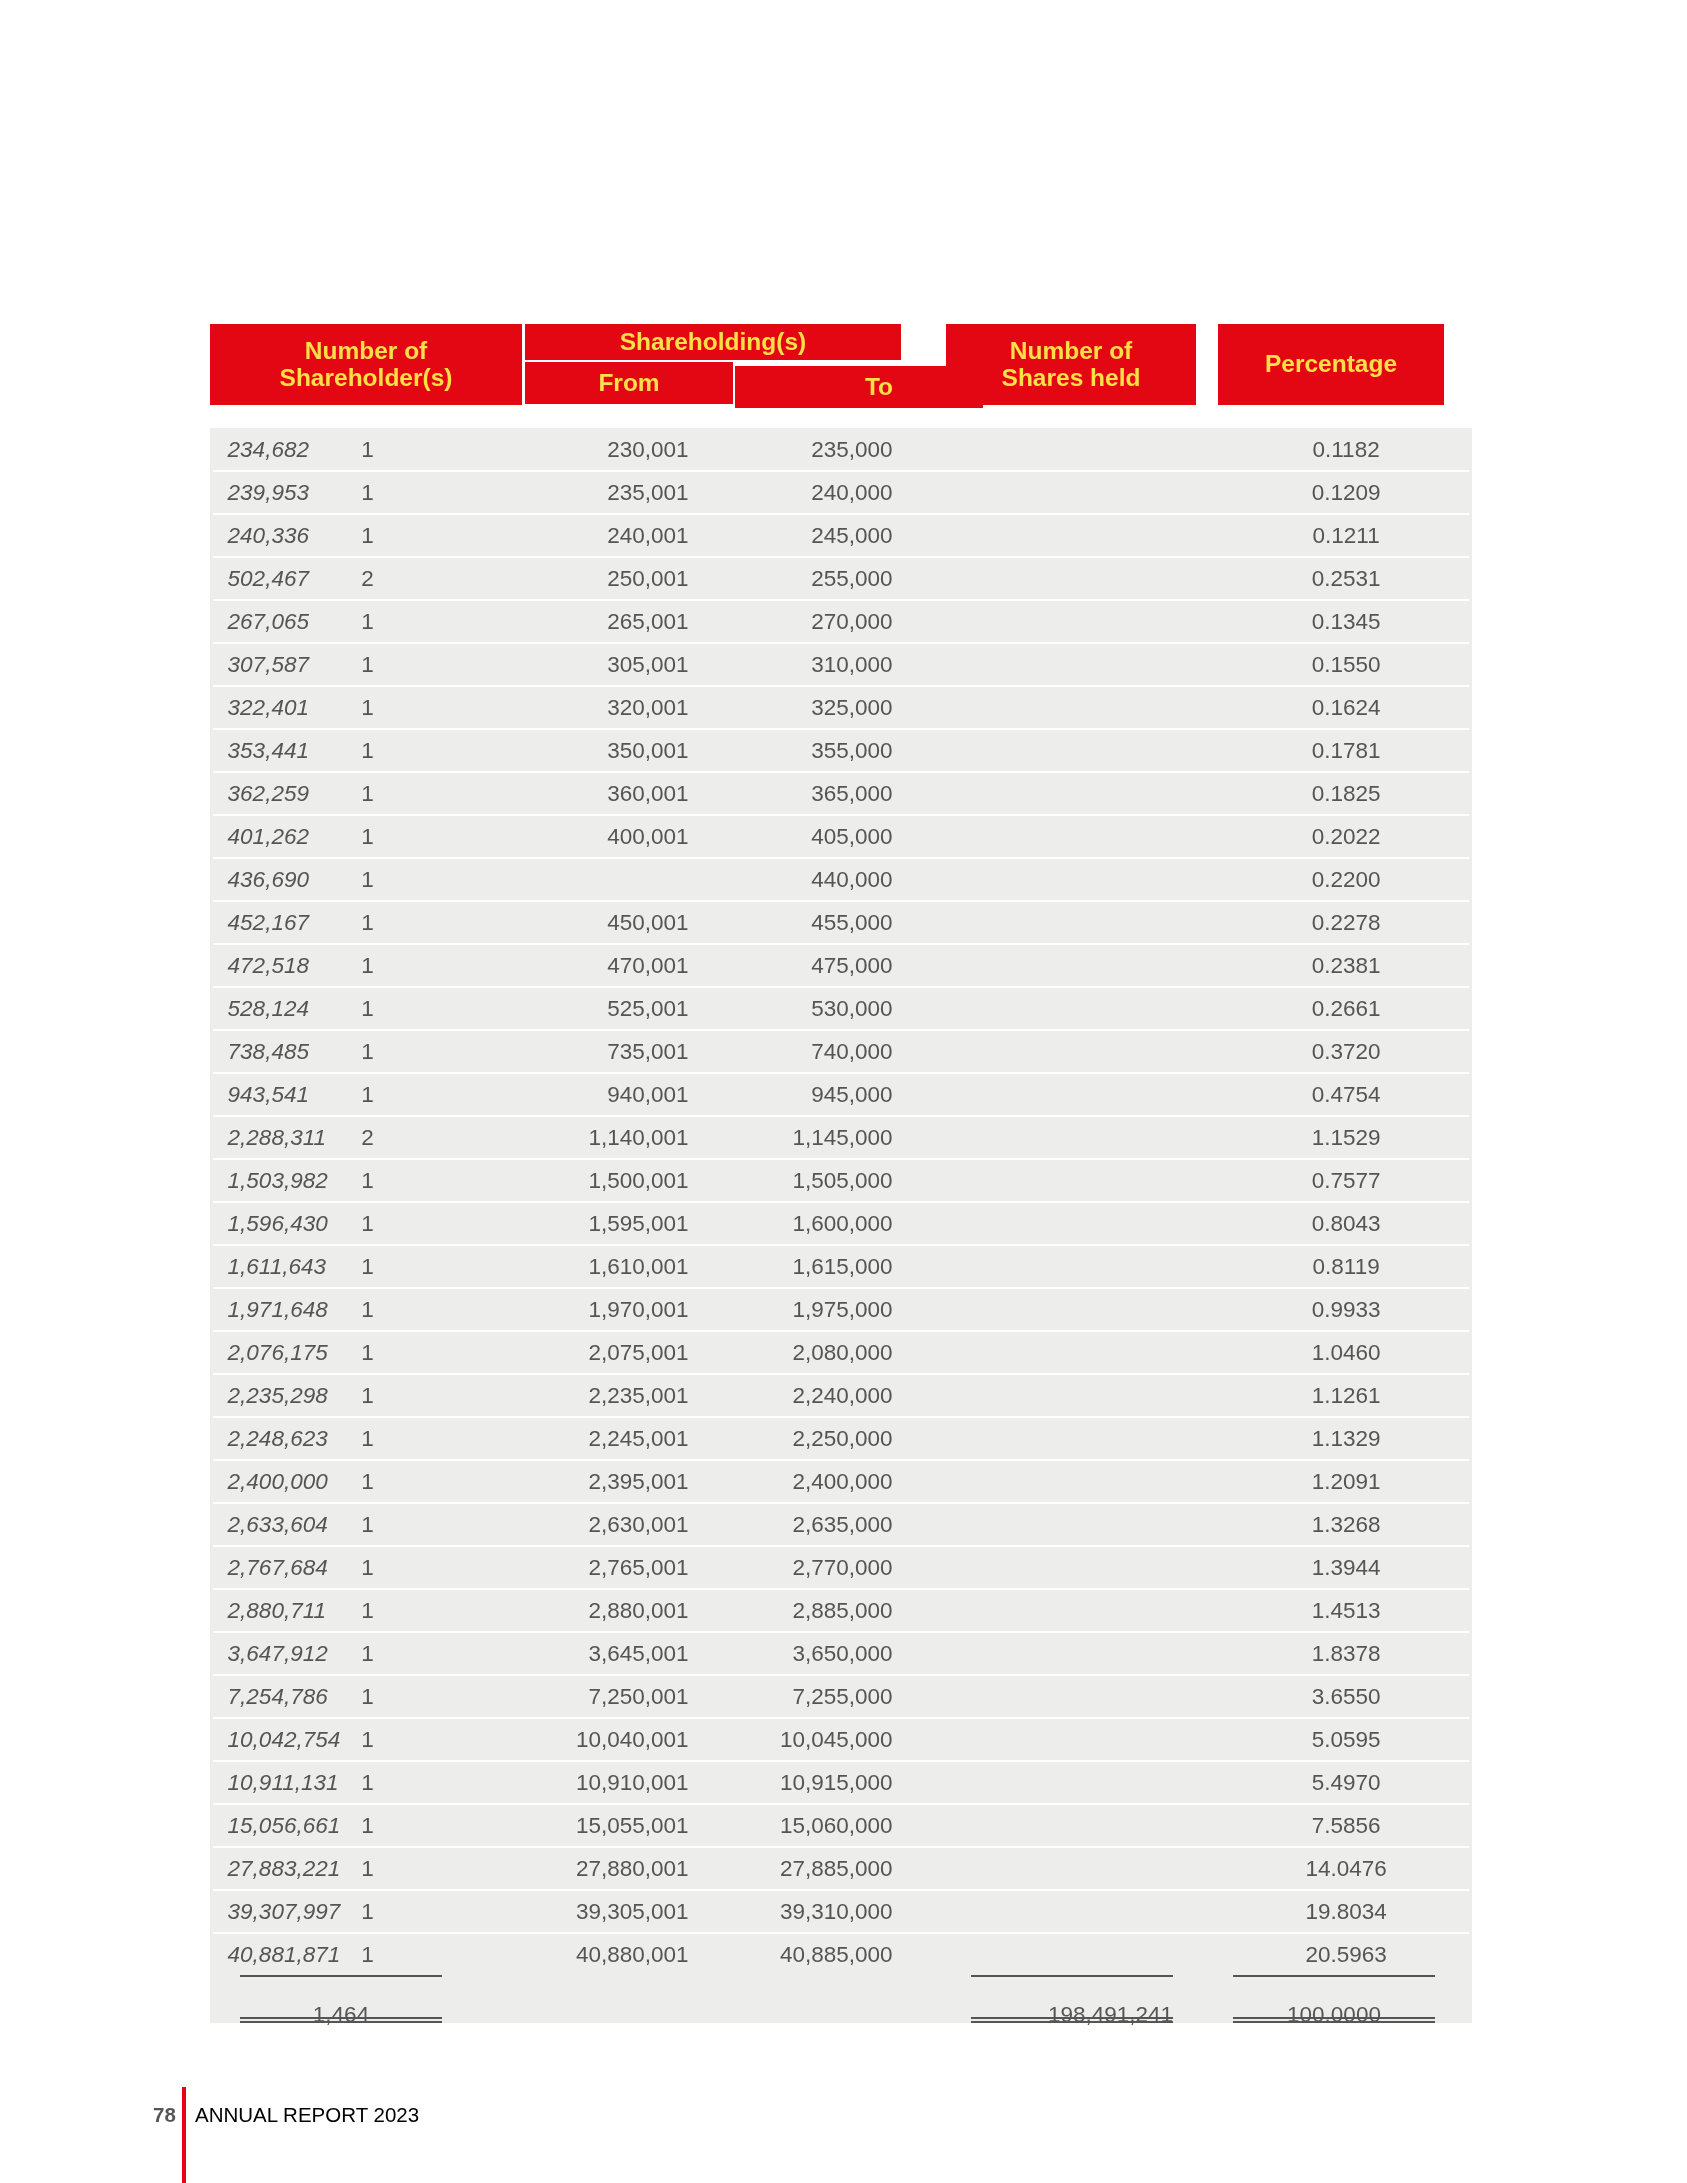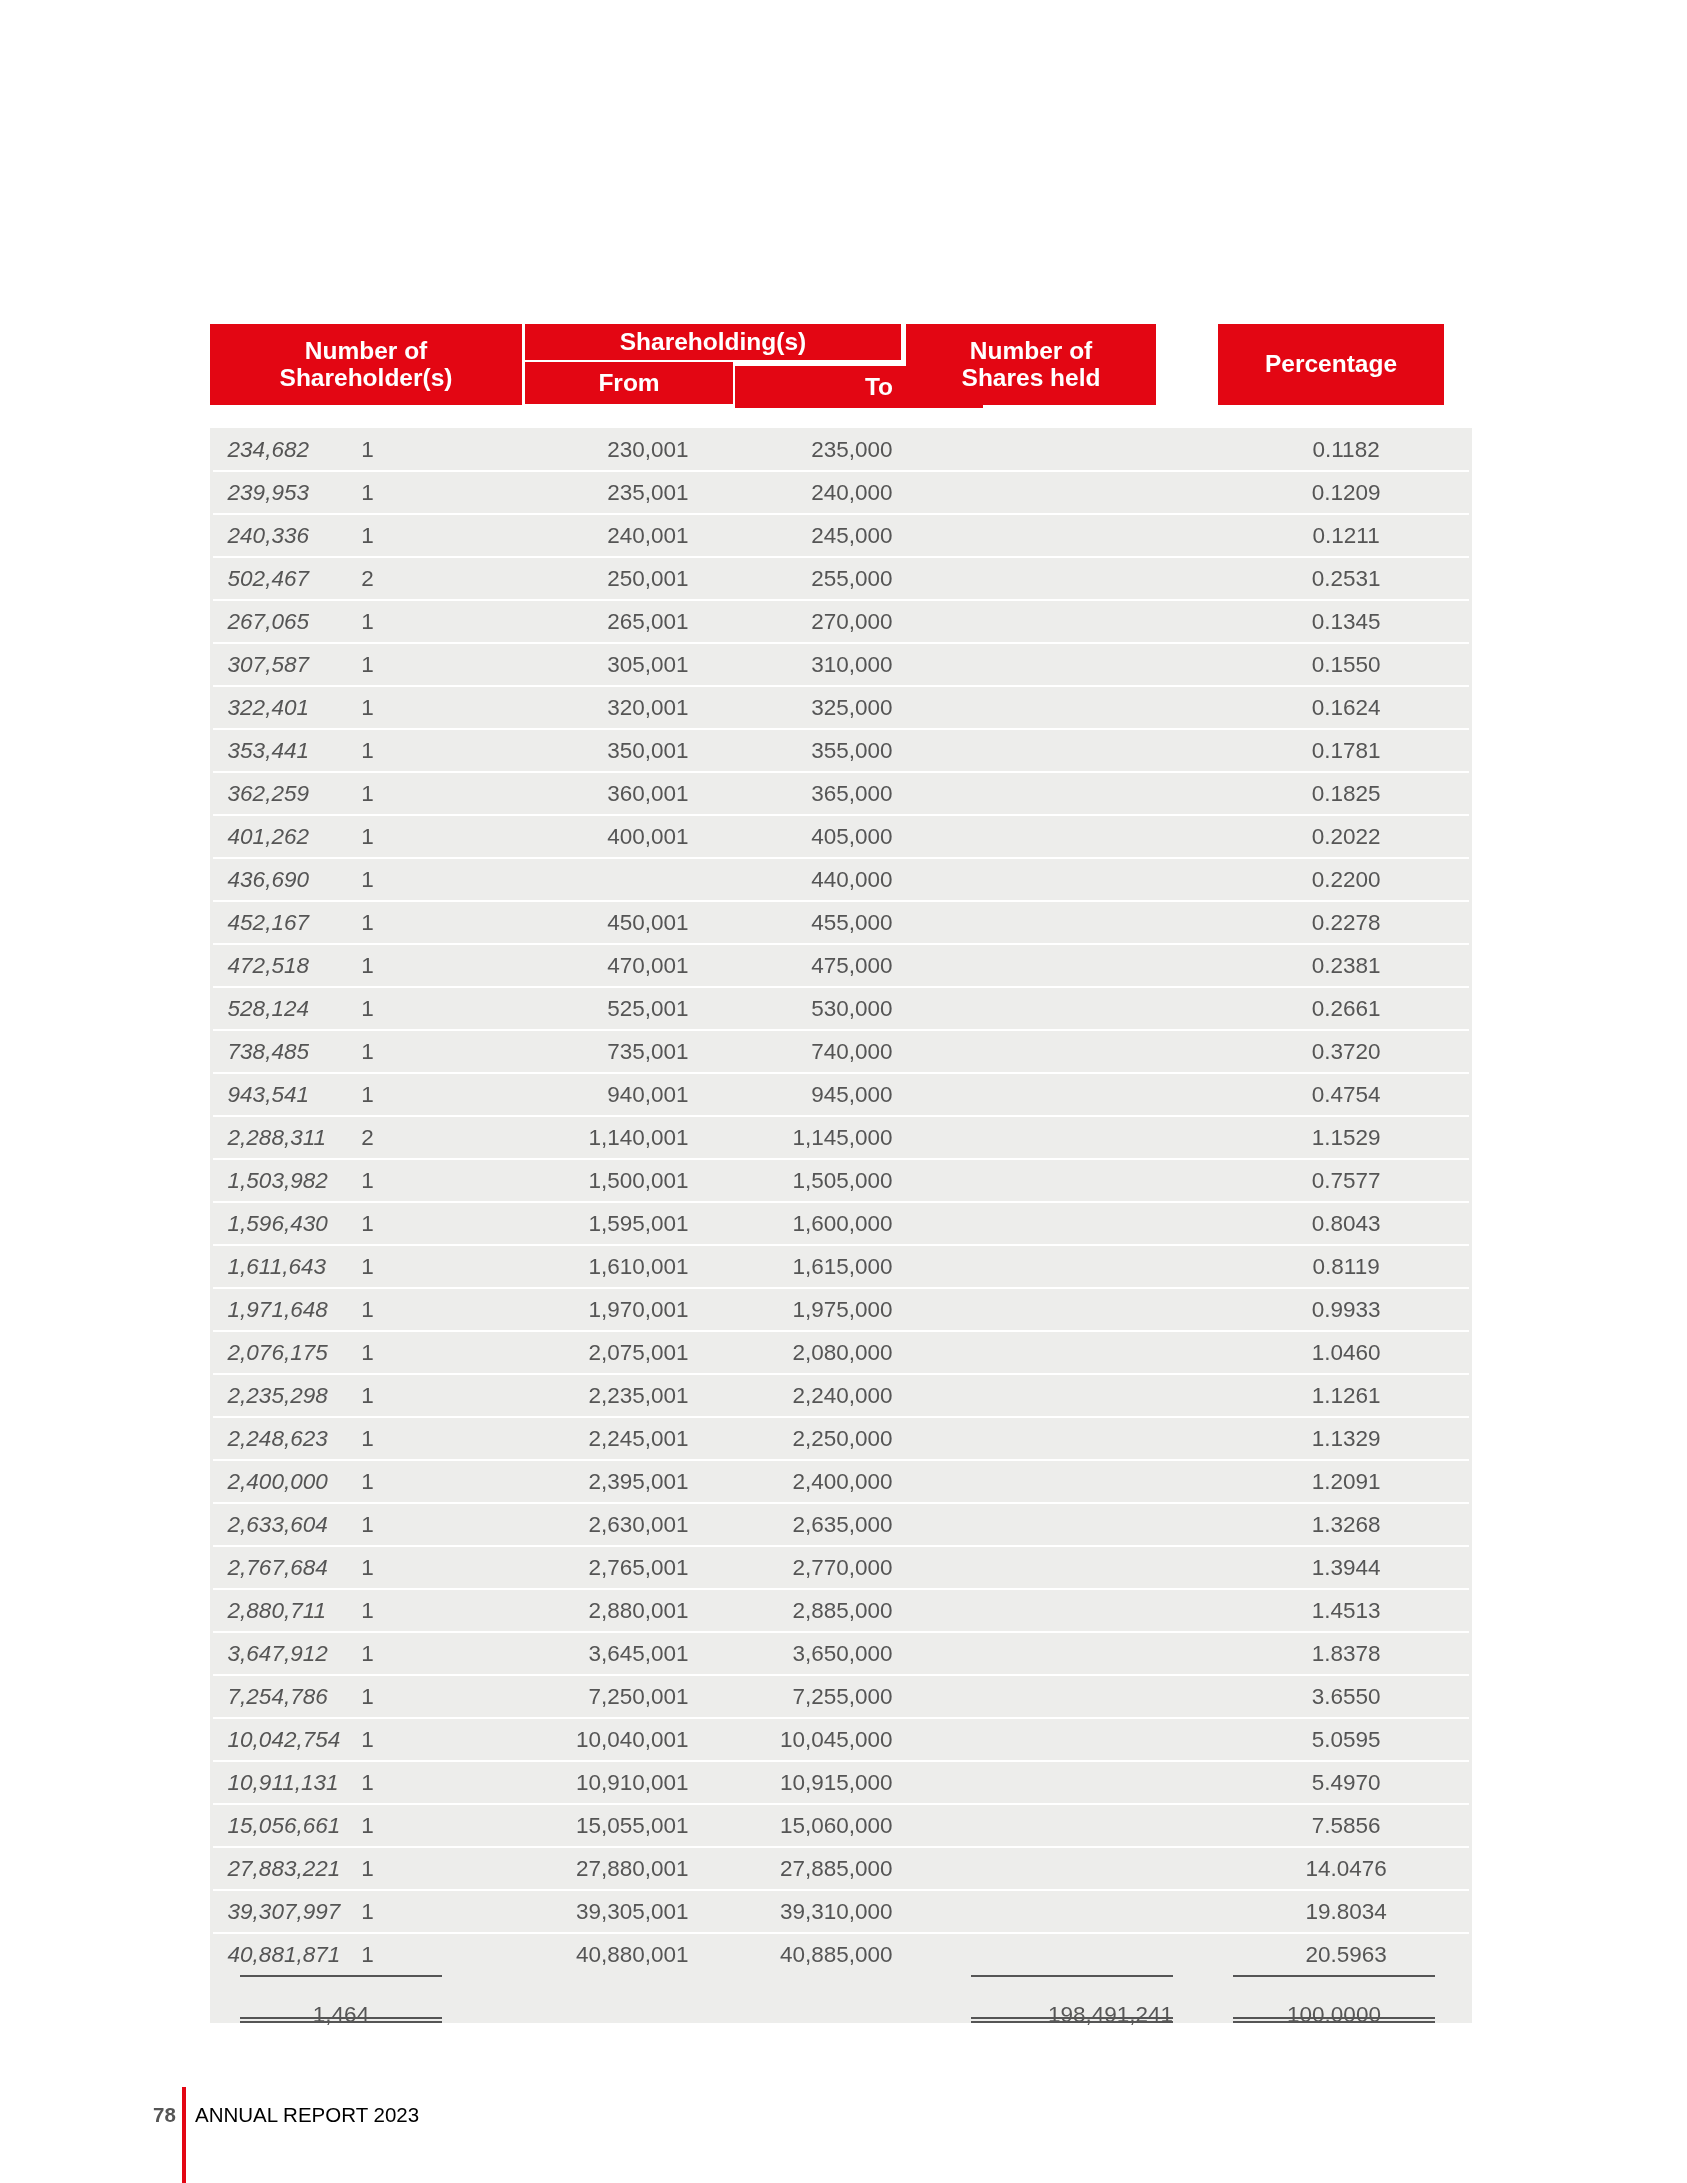--- a/index.html
+++ b/index.html
@@ -1,24 +1,24 @@
 <!DOCTYPE html>
 <html style="font-size:10.6px"><head>
 <meta charset="utf-8">
 <style>
   html, body { margin: 0; padding: 0; background: #ffffff; }
   body { width: 1687px; height: 2183px; position: relative; font-family: "Liberation Sans", sans-serif; color: #555555; }
   .table-wrap { position: absolute; left: 210px; top: 324px; width: 1262px; }
   .thead { position: relative; height: 81px; }
-  .hcell { position: absolute; background: #e30613; color: #ffffff; font-weight: bold; font-size: 24.5px; line-height: 26.5px; display: flex; align-items: center; justify-content: center; text-align: center; }
+  .hcell { position: absolute; background: #e30613; color: #fde047; font-weight: bold; font-size: 24.5px; line-height: 26.5px; display: flex; align-items: center; justify-content: center; text-align: center; }
   .h-num { left: 0; top: 0; width: 312px; height: 81px; }
   .h-holding { left: 315px; top: 0; width: 376px; height: 36px; }
   .h-from { left: 315px; top: 38px; width: 208px; height: 42px; }
   .h-to { left: 525px; top: 42px; width: 208px; height: 42px; padding-left: 40px; }
-  .h-shares { left: 696px; top: 0; width: 250px; height: 81px; }
+  .h-shares { left: 736px; top: 0; width: 250px; height: 81px; }
   .h-pct { left: 1008px; top: 0; width: 226px; height: 81px; }
   .tbody { margin-top: 22.5px; background: #ededeb; padding-top: 1.3px; }
   .row { position: relative; height: 41px; border-bottom: 2.6px solid #ffffff; margin: 0 2.6px; font-size: 22.5px; line-height: 41px; }
   .row:last-child { border-bottom: none; }
   .c { position: absolute; top: 0; }
   .c-num { left: 0; width: 310px; text-align: center; }
   .c-from { left: 315px; width: 372px; text-align: right; left: 0; }
   .c-to { left: 0; width: 683px; text-align: right; }
   .c-shares { left: 15px; width: 932px; text-align: left; font-style: italic; }
   .c-pct { left: 1008px; width: 251px; text-align: center; }

